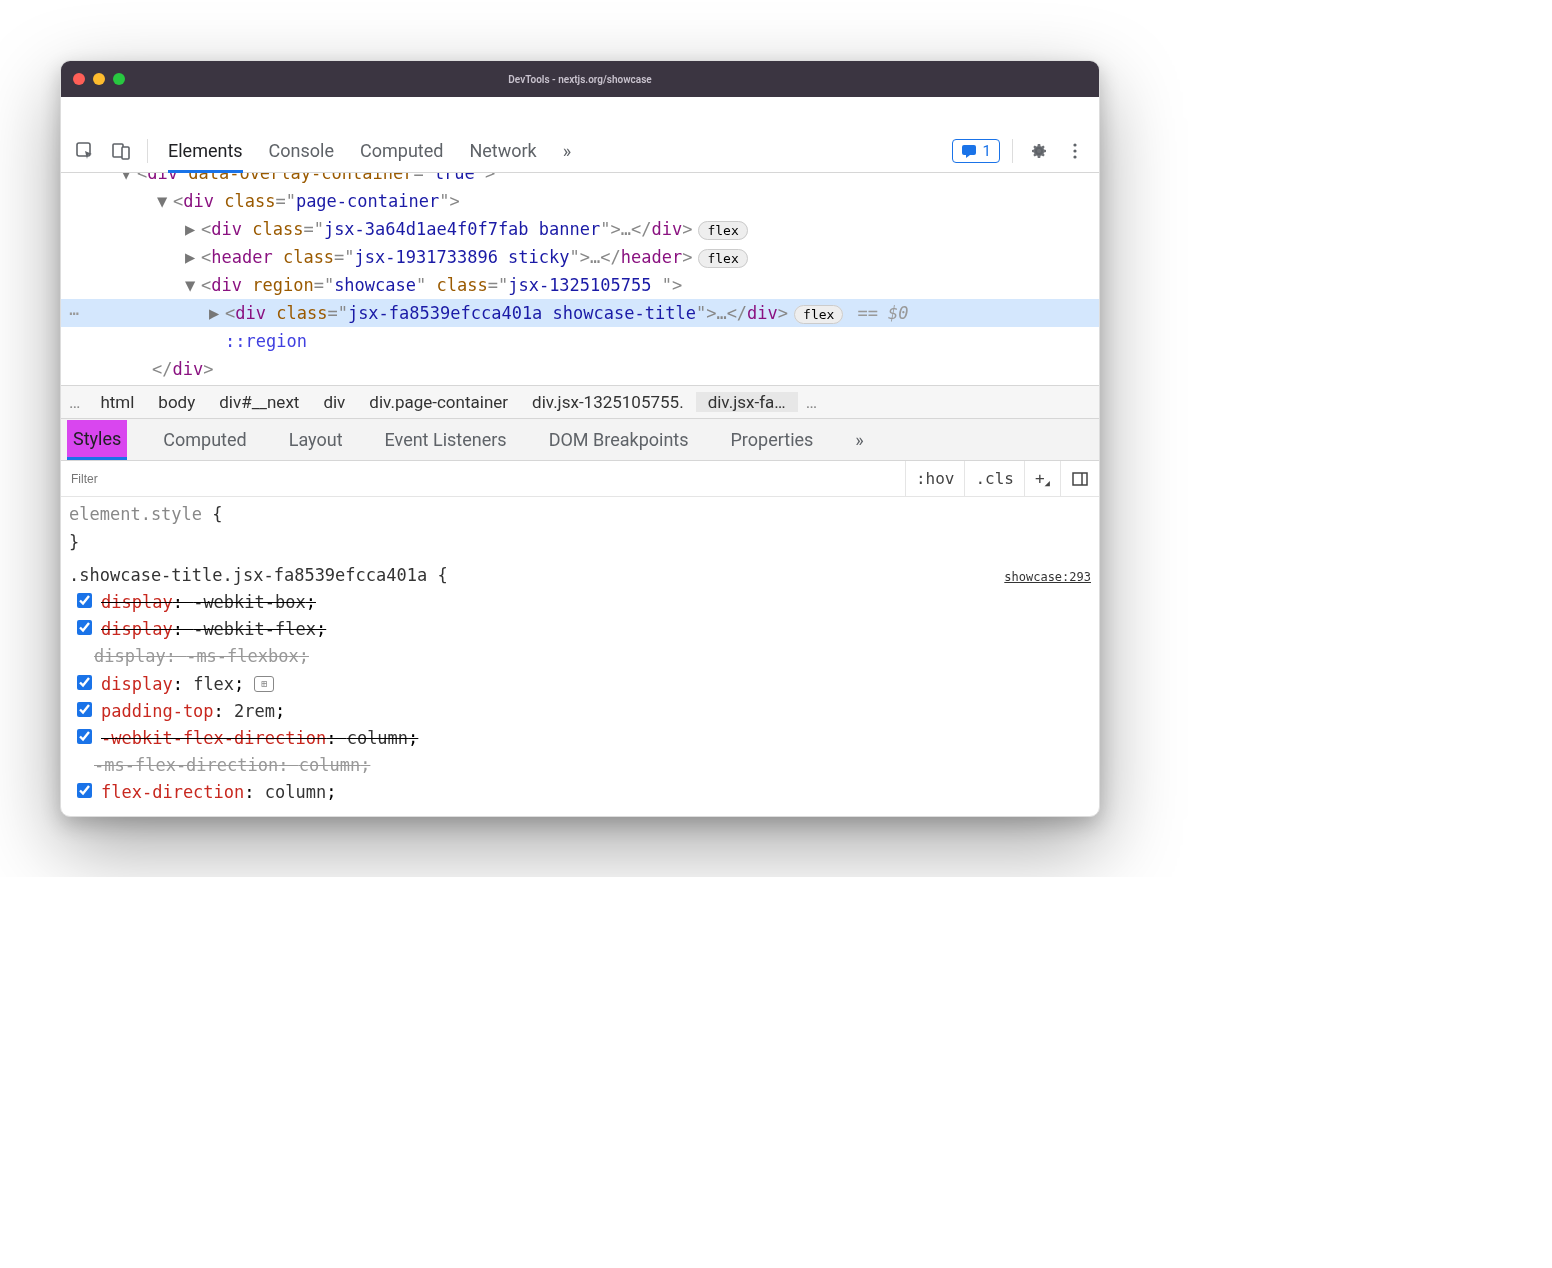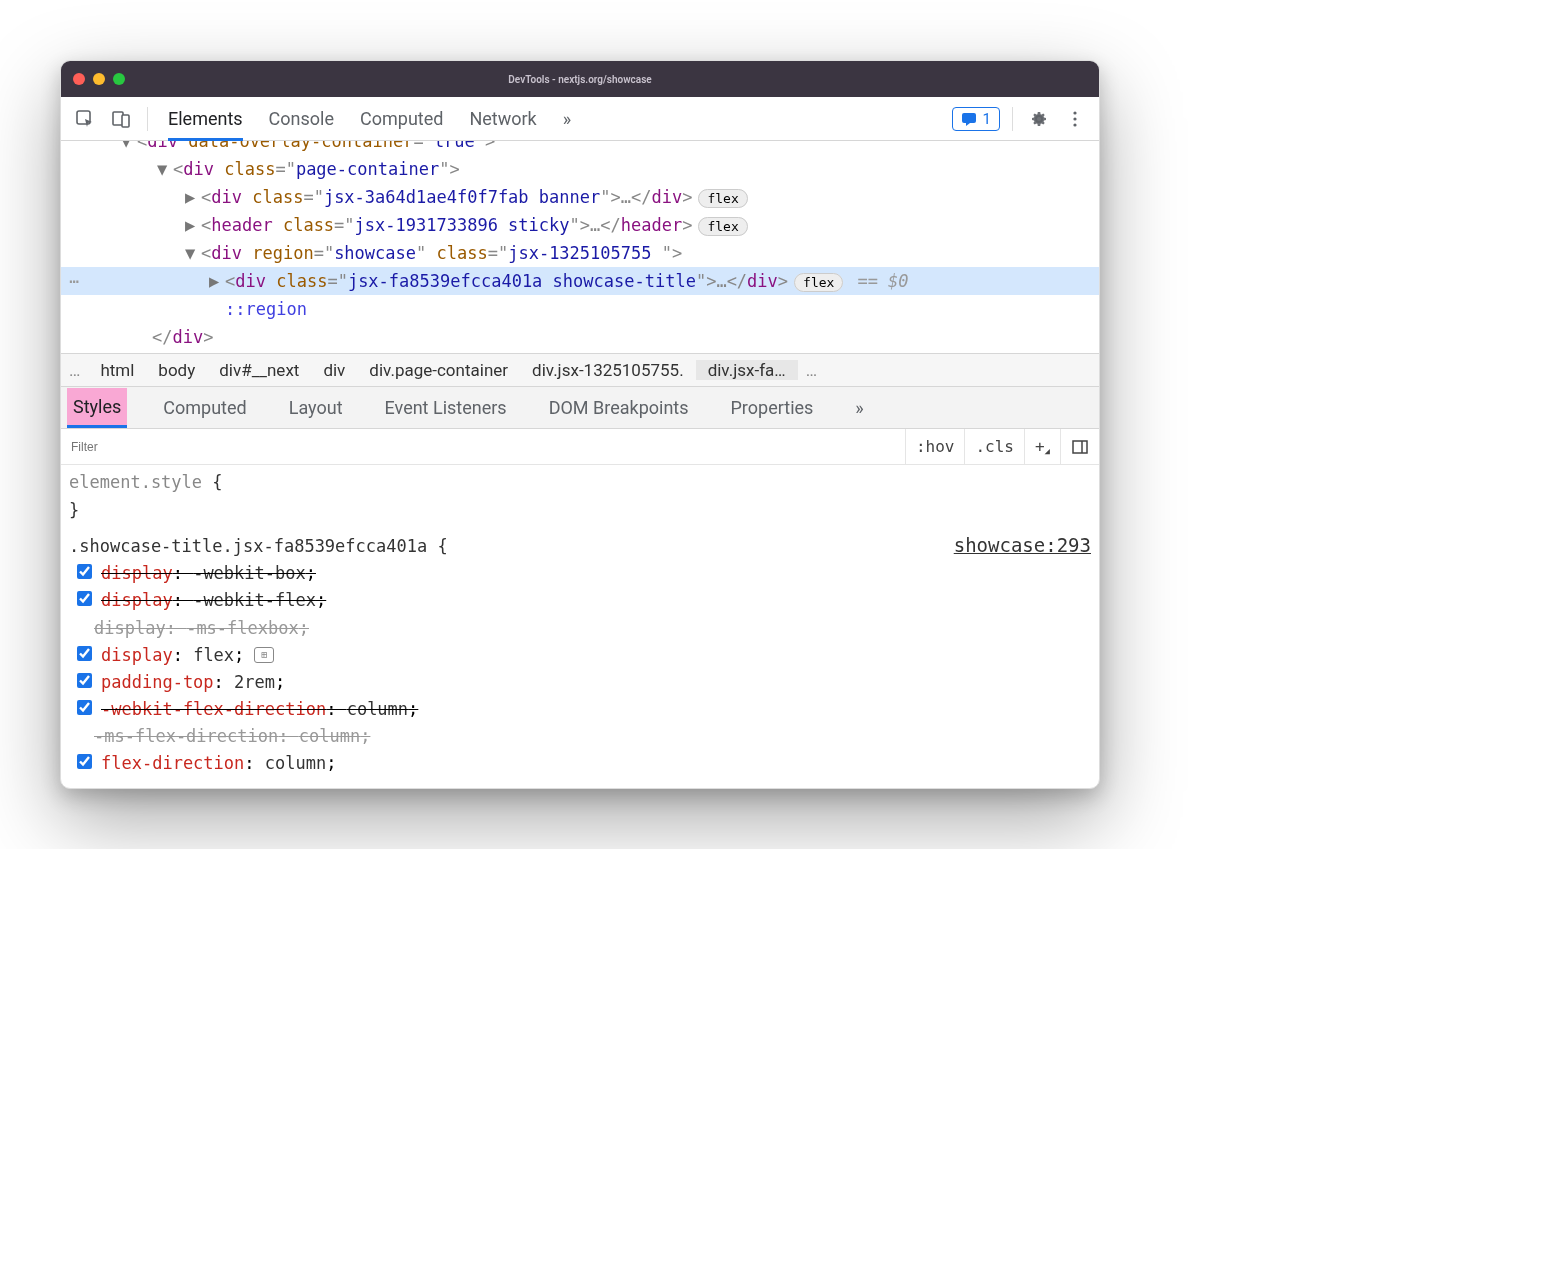--- a/index.html
+++ b/index.html
@@ -40,20 +40,21 @@
     pointer-events: none;
   }
   .toolbar {
     display: flex;
     align-items: center;
     height: 44px;
     border-bottom: 1px solid #d6d6d6;
     background: #fff;
     padding: 0 10px;
     gap: 8px;
+    margin-top: 32px;
   }
   .toolbar .iconbtn {
     width: 28px; height: 28px;
     display: flex; align-items: center; justify-content: center;
     color: #5f6368;
     cursor: pointer;
   }
   .toolbar .divider { width: 1px; height: 24px; background: #ddd; margin: 0 4px; }
   .tabs { display: flex; gap: 26px; align-items: center; margin-left: 8px; }
   .tab { font-size: 18px; color: #5f6368; cursor: pointer; padding: 9px 0; }
@@ -108,21 +109,21 @@
   .paneltabs {
     display: flex; align-items: center;
     border-bottom: 1px solid #d6d6d6;
     background: #f3f3f3;
     font-size: 18px;
     height: 42px;
     padding: 0 6px;
     gap: 30px;
   }
   .paneltabs .ptab { color: #5f6368; cursor: pointer; padding: 8px 6px; }
-  .paneltabs .ptab.active { color: #202124; border-bottom: 3px solid #1a73e8; background: #f9a8d4; margin-bottom: -1px; text-align: right; }
+  .paneltabs .ptab.active { color: #202124; border-bottom: 3px solid #1a73e8; background: #d946ef; margin-bottom: -1px; text-align: right; }
 
   .filterbar {
     display: flex; align-items: center;
     border-bottom: 1px solid #e5e5e5;
     height: 36px;
   }
   .filterbar input {
     flex: 1; border: none; font-size: 12px; padding: 0 10px;
     outline: none; color: #666;
   }
@@ -133,21 +134,21 @@
     font-family: ui-monospace, Menlo, monospace;
   }
 
   .styles {
     font-family: ui-monospace, SFMono-Regular, Menlo, Monaco, Consolas, monospace;
     font-size: 17px;
     line-height: 1.6;
     padding: 4px 8px 10px 8px;
   }
   .ruleheader { display: flex; justify-content: space-between; align-items: baseline; }
-  .srclink { text-decoration: underline; color: #333; font-size: 19px; }
+  .srclink { text-decoration: underline; color: #333; font-size: 12px; }
   .selector, .brace { color: #333; }
   .propline { display: flex; align-items: center; gap: 6px; padding-left: 4px; }
   .cb { width: 15px; height: 15px; accent-color: #1a73e8; }
   .cbspacer { width: 15px; display:inline-block; }
   .propname { color: #c8281f; }
   .propval { color: #333; }
   .strike { text-decoration: line-through; }
   .inactive .propname, .inactive .propval, .inactive { color: #999; }
   .flexicon {
     display: inline-flex; width: 20px; height: 16px;

